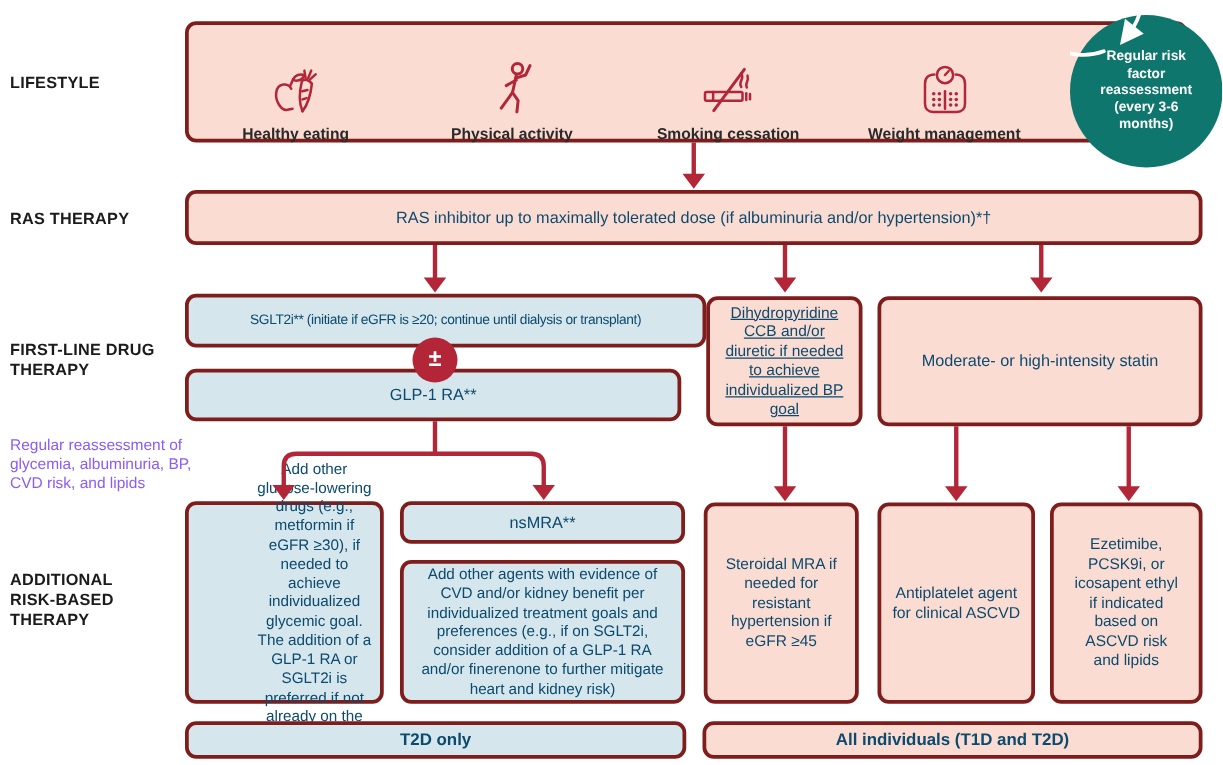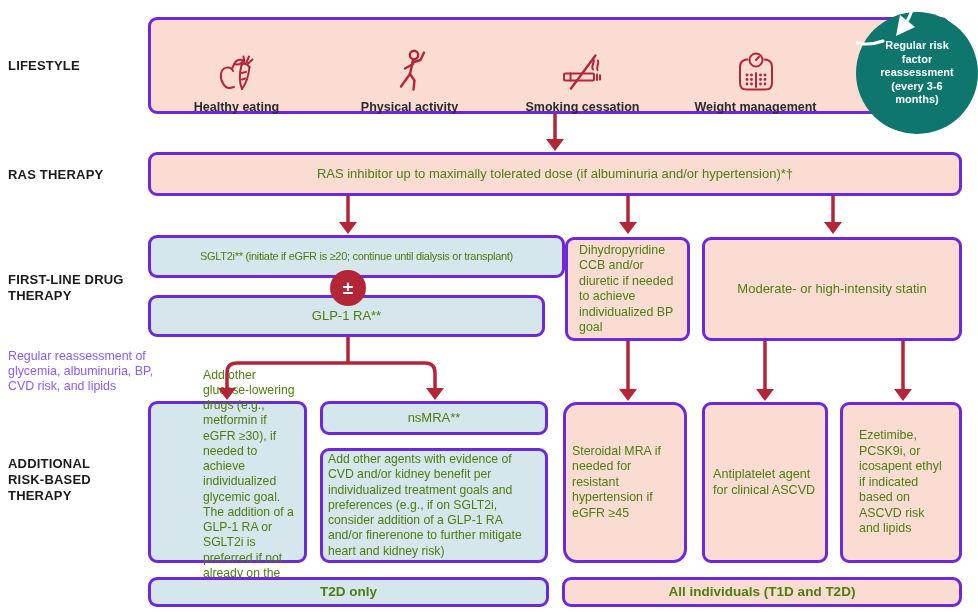--- a/index.html
+++ b/index.html
@@ -1,23 +1,23 @@
 <!DOCTYPE html>
 <html><head>
 <meta charset="utf-8">
 <style>
   html,body{margin:0;padding:0;background:#ffffff;}
   .canvas{position:relative;width:978px;height:612px;background:#ffffff;
           font-family:"Liberation Sans",sans-serif;color:#222;overflow:hidden;}
   .rowlabel{position:absolute;left:8px;font-size:13px;font-weight:bold;
             color:#1b1b1b;line-height:1.22;letter-spacing:.2px;}
   .rowlabel.note{font-weight:normal;font-size:12.4px;letter-spacing:0;color:#8b5cf6;}
-  .box{position:absolute;box-sizing:border-box;border:3px solid #6d28d9;border-radius:9px;
-       display:flex;align-items:center;justify-content:center;
-       color:#4d7c0f;z-index:1;}
+  .box{position:absolute;box-sizing:border-box;border:3px solid #7f1d1d;border-radius:9px;
+       display:flex;align-items:center;justify-content:center;text-align:center;
+       color:#0c4a6e;z-index:1;}
   .pink{background:#fbdcd2;}
   .blue{background:#d5e6ec;}
   .box .txt{line-height:1.25;}
   .connectors{position:absolute;left:0;top:0;z-index:2;pointer-events:none;}
   .pm-circle{position:absolute;left:330px;top:270px;width:36px;height:36px;border-radius:50%;
              background:#b32638;color:#fff;display:flex;align-items:center;justify-content:center;
              font-size:19px;font-weight:bold;z-index:4;}
   .badge{position:absolute;left:856px;top:12px;width:122px;height:122px;border-radius:50%;
          background:#0f766e;z-index:4;display:flex;align-items:center;justify-content:center;}
   .badge .badge-label{position:relative;width:92px;text-align:center;color:#fff;
@@ -128,36 +128,36 @@
   </div>
 
   <div class="box blue" style="left:148px;top:235px;width:417px;height:43px;font-size:11px;letter-spacing:-0.3px;">
     <div class="txt" style="padding:0 4px;white-space:nowrap;">SGLT2i** (initiate if eGFR is ≥20; continue until dialysis or transplant)</div>
   </div>
   <div class="pm-circle">±</div>
   <div class="box blue" style="left:148px;top:295px;width:397px;height:42px;font-size:13px;">
     <div class="txt">GLP-1 RA**</div>
   </div>
   <div class="box pink" style="left:565px;top:237px;width:125px;height:104px;font-size:12.4px;">
-    <div class="txt" style="padding:0 11px;">Dihydropyridine CCB and/or diuretic if needed to achieve individualized BP goal</div>
+    <div class="txt" style="padding:0 11px;text-decoration:underline;">Dihydropyridine CCB and/or diuretic if needed to achieve individualized BP goal</div>
   </div>
   <div class="box pink" style="left:702px;top:237px;width:260px;height:104px;font-size:13px;">
     <div class="txt" style="padding:0 10px;">Moderate- or high-intensity statin</div>
   </div>
 
   <div class="box blue" style="left:148px;top:401px;width:159px;height:162px;font-size:12.2px;">
     <div class="txt" style="padding:0 4px;margin-left:48px;">Add other glucose-lowering drugs (e.g., metformin if eGFR ≥30), if needed to achieve individualized glycemic goal. The addition of a GLP-1 RA or SGLT2i is preferred if not already on the therapy plan***</div>
   </div>
   <div class="box blue" style="left:320px;top:401px;width:228px;height:34px;font-size:13px;">
     <div class="txt">nsMRA**</div>
   </div>
   <div class="box blue" style="left:320px;top:448px;width:228px;height:115px;font-size:12.2px;">
     <div class="txt" style="padding:0 5px;">Add other agents with evidence of CVD and/or kidney benefit per individualized treatment goals and preferences (e.g., if on SGLT2i, consider addition of a GLP-1 RA and/or finerenone to further mitigate heart and kidney risk)</div>
   </div>
-  <div class="box pink" style="left:563px;top:402px;width:124px;height:161px;font-size:12.4px;border-radius:14px;">
+  <div class="box pink" style="left:563px;top:402px;width:124px;height:161px;font-size:12.4px;">
     <div class="txt" style="padding:0 6px;">Steroidal MRA if needed for resistant hypertension if eGFR ≥45</div>
   </div>
   <div class="box pink" style="left:702px;top:402px;width:126px;height:161px;font-size:12.6px;">
     <div class="txt" style="padding:0 8px;">Antiplatelet agent for clinical ASCVD</div>
   </div>
   <div class="box pink" style="left:840px;top:402px;width:122px;height:161px;font-size:12.4px;">
     <div class="txt" style="padding:0 16px;">Ezetimibe, PCSK9i, or icosapent ethyl if indicated based on ASCVD risk and lipids</div>
   </div>
 
   <div class="box blue footer-bar" style="left:148px;top:577px;width:401px;height:30px;">

